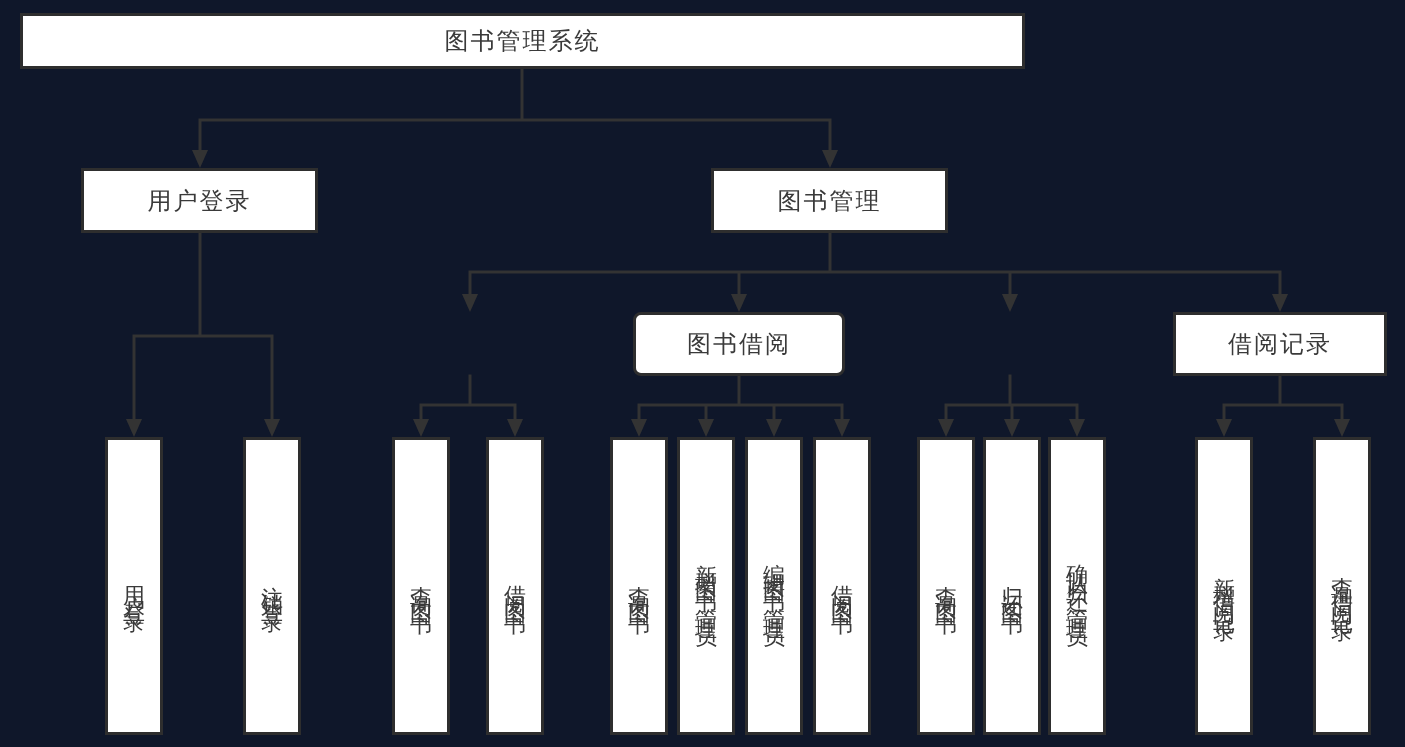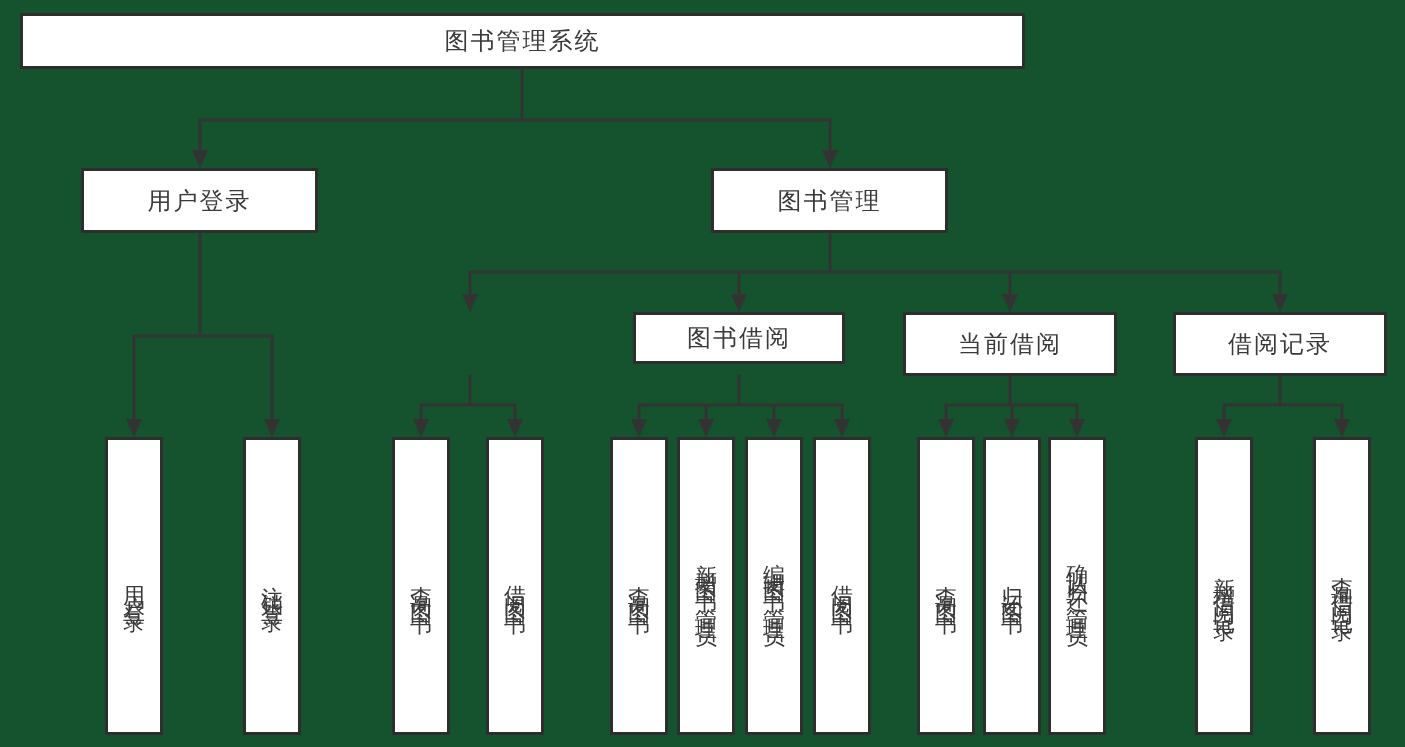--- a/index.html
+++ b/index.html
@@ -1,20 +1,20 @@
 <!DOCTYPE html>
 <html><head>
 <meta charset="utf-8">
 <style>
   html, body { margin: 0; padding: 0; background: #ffffff; }
   .canvas {
     position: relative;
     width: 1405px;
     height: 747px;
-    background: #14532d;
+    background: #0f172a;
     font-family: "Liberation Sans", "DejaVu Sans", sans-serif;
     overflow: hidden;
     text-decoration: underline;
   }
   svg.connectors {
     position: absolute;
     left: 0; top: 0;
     width: 1405px; height: 747px;
   }
   .conn {
@@ -112,25 +112,22 @@
     <span>图书管理系统</span>
   </div>
 
   <div class="node h-node" style="left:81px; top:168px; width:237px; height:65px;">
     <span>用户登录</span>
   </div>
   <div class="node h-node" style="left:711px; top:168px; width:237px; height:65px;">
     <span>图书管理</span>
   </div>
 
-  <div class="node h-node" style="left:633px; top:312px; width:212px; height:52px;">
+  <div class="node h-node" style="left:633px; top:312px; width:212px; height:64px;border-radius:8px;">
     <span>图书借阅</span>
-  </div>
-  <div class="node h-node" style="left:903px; top:312px; width:214px; height:64px;">
-    <span>当前借阅</span>
   </div>
   <div class="node h-node" style="left:1173px; top:312px; width:214px; height:64px;">
     <span>借阅记录</span>
   </div>
 
   <div class="node v-node" style="left:105px; top:437px; width:58px; height:298px;">
     <span>用户登录</span>
   </div>
   <div class="node v-node" style="left:243px; top:437px; width:58px; height:298px;">
     <span>注销登录</span>

